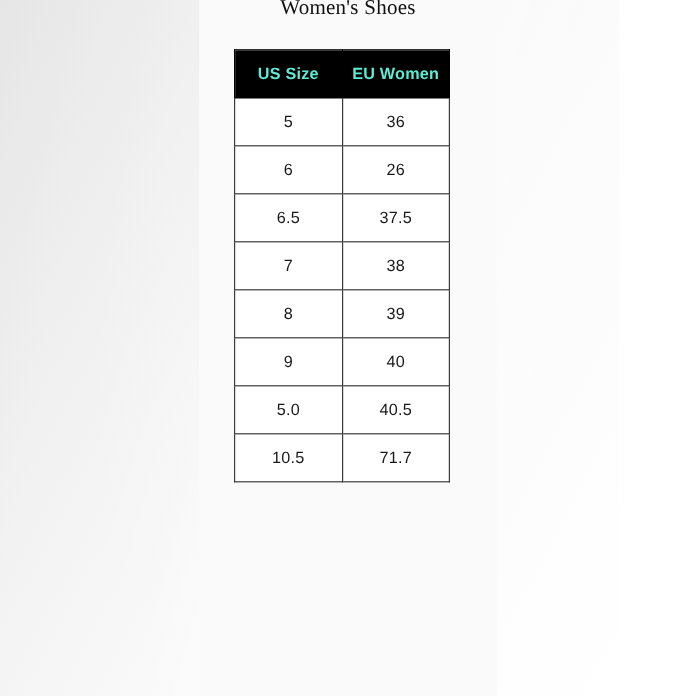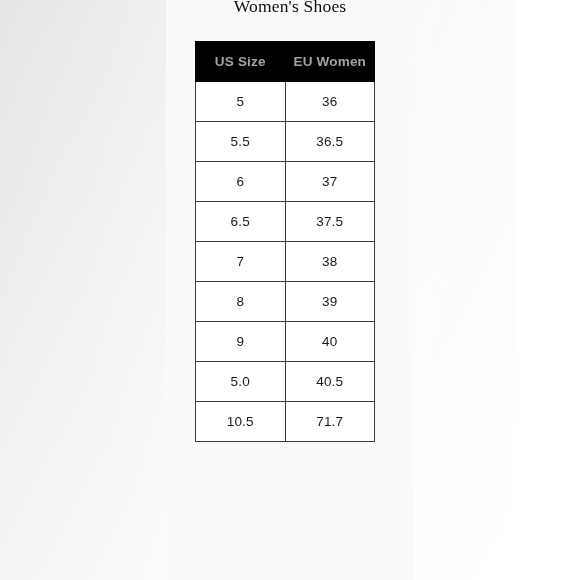--- a/index.html
+++ b/index.html
@@ -78,21 +78,21 @@
     top: 41px;
     width: 180px;        
     border-collapse: collapse;
     table-layout: fixed;
     background: #ffffff;
   }
   #size-table col { width: 50%; }
 
   #size-table thead th {
     background: #000000;
-    color: #a3a3a3;
+    color: #5eead4;
     font-size: 13.5px;
     font-weight: 700;
     height: 39px;
     line-height: 39px;
     padding: 0;
     text-align: center;
     letter-spacing: 0.2px;
     border: 1.6px solid #000000;
   }
 
@@ -130,26 +130,22 @@
           <th>US Size</th>
           <th>EU Women</th>
         </tr>
       </thead>
       <tbody id="size-table-body">
           <tr>
             <td>5</td>
             <td>36</td>
           </tr>
           <tr>
-            <td>5.5</td>
-            <td>36.5</td>
-          </tr>
-          <tr>
             <td>6</td>
-            <td>37</td>
+            <td>26</td>
           </tr>
           <tr>
             <td>6.5</td>
             <td>37.5</td>
           </tr>
           <tr>
             <td>7</td>
             <td>38</td>
           </tr>
           <tr>

